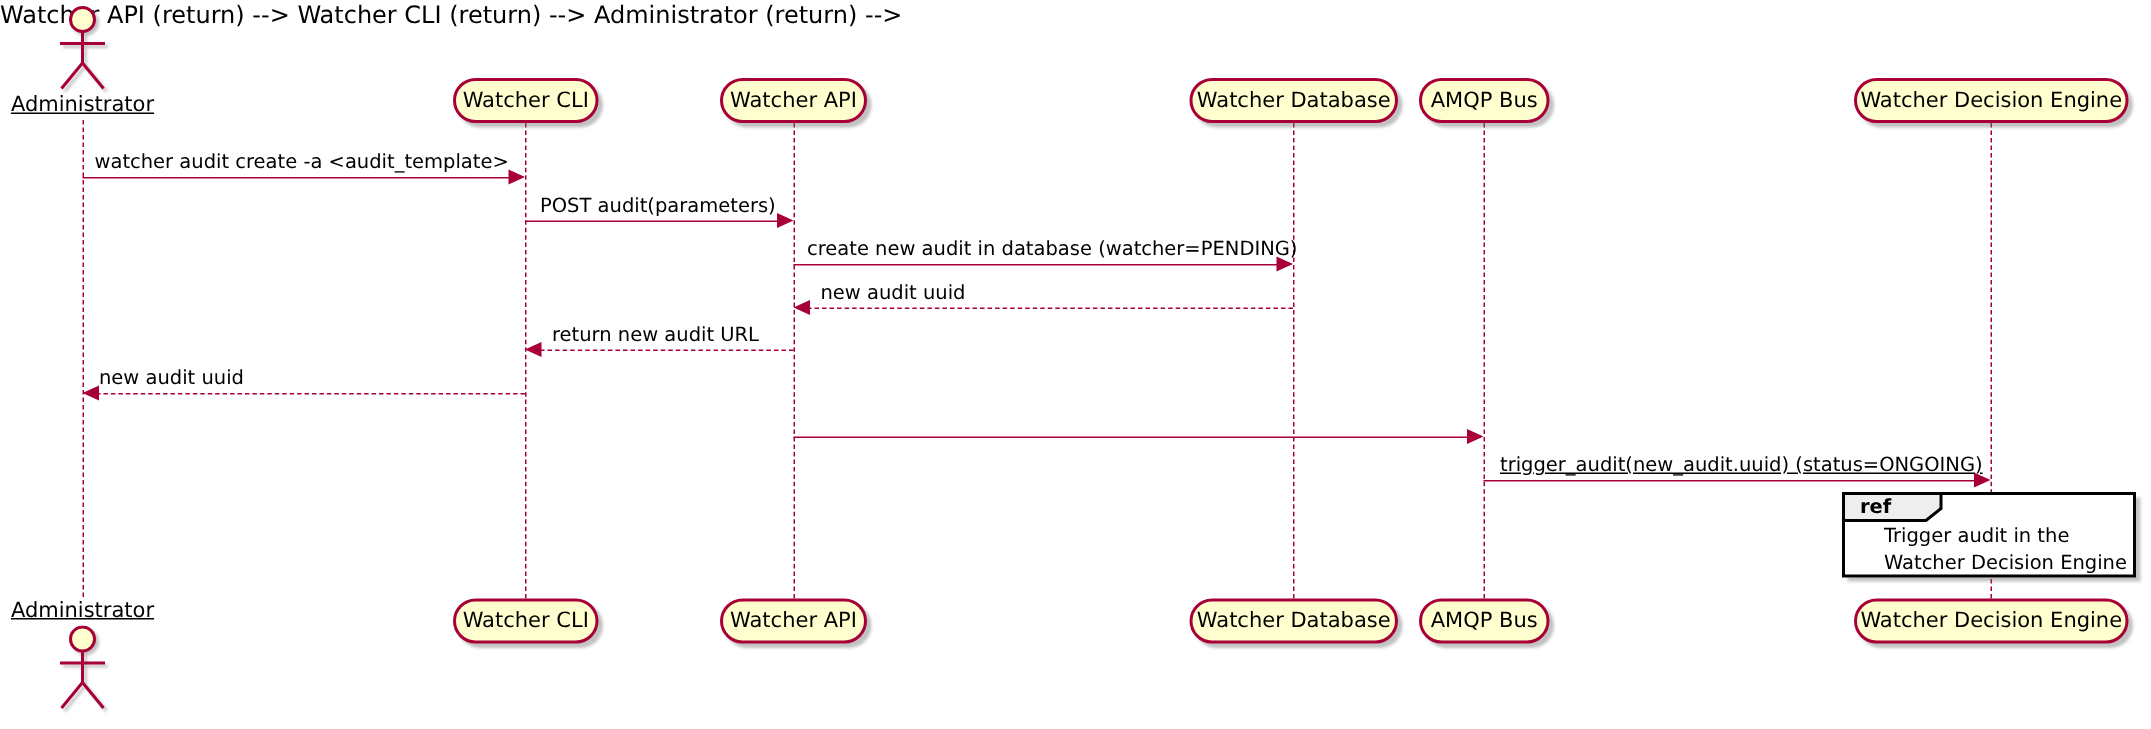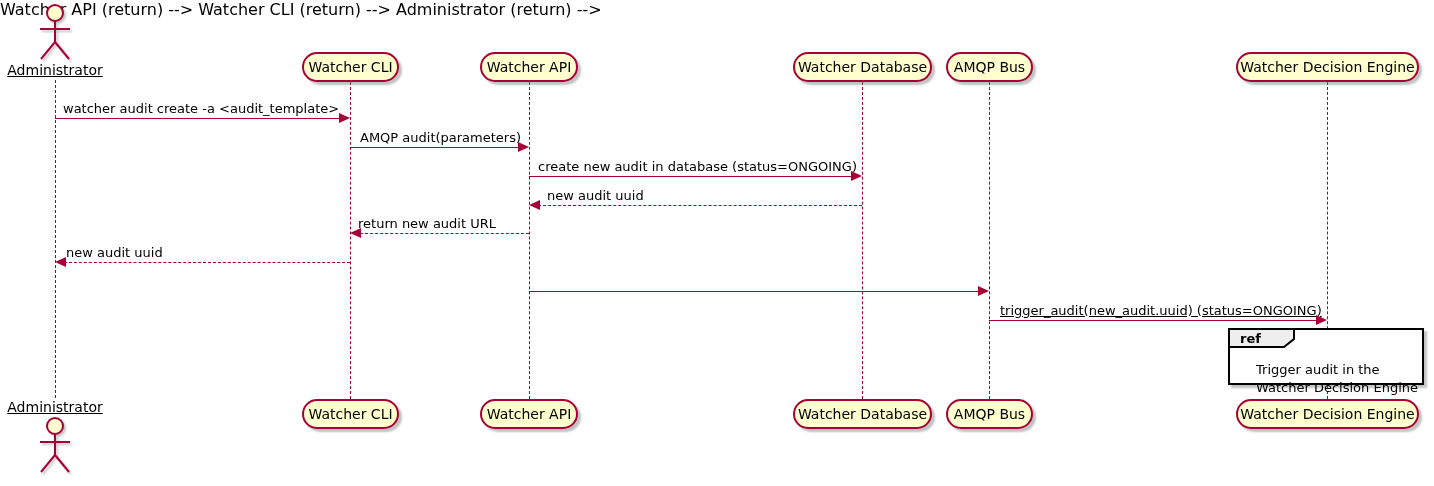--- a/index.html
+++ b/index.html
@@ -43,21 +43,20 @@
     box-sizing:border-box; background:#ffffff; border:2px solid #000000;
     box-shadow:3px 3px 2px rgba(120,120,120,0.45); z-index:3;padding-left:22px;
   }
   .ref-tab { position:absolute; left:-2px; top:-2px; }
   .ref-tab-text {
     position:absolute; left:10px; top:1px; font-size:13px; font-weight:bold;
   }
   .ref-body {
     position:absolute; left:26px; top:19px; font-size:13px; line-height:18px;
     white-space:nowrap;
-    margin-top:12px;
   }
   .z3 { z-index:3;border-radius:15px; }
 </style>
 </head>
 <body>
 
 <div class="canvas">
 
   
   <div class="lifeline" style="left:55px; top:80px; height:318px;"></div>
@@ -83,36 +82,36 @@
   <div class="participant z3" style="left:793px; top:52px; width:139px;">Watcher Database</div>
   <div class="participant z3" style="left:946px; top:52px; width:87px;">AMQP Bus</div>
   <div class="participant z3" style="left:1236px; top:52px; width:183px;">Watcher Decision Engine</div>
 
   
   <div class="msg-label" style="left:63px; top:101px;text-align:right;">watcher audit create -a &lt;audit_template&gt;</div>
   <div class="msg-line-solid" style="left:55px; top:118px; width:287px;"></div>
   <div class="ah-r" style="left:339px; top:113px;"></div>
 
   
-  <div class="msg-label" style="left:360px; top:130px;">AMQP audit(parameters)</div>
+  <div class="msg-label" style="left:360px; top:130px;">POST audit(parameters)</div>
   <div class="msg-line-solid" style="left:350px; top:147px; width:170px;"></div>
   <div class="ah-r" style="left:518px; top:142px;"></div>
 
   
-  <div class="msg-label" style="left:538px; top:159px;">create new audit in database (status=ONGOING)</div>
+  <div class="msg-label" style="left:538px; top:159px;">create new audit in database (watcher=PENDING)</div>
   <div class="msg-line-solid" style="left:529px; top:176px; width:324px;"></div>
   <div class="ah-r" style="left:851px; top:171px;"></div>
 
    Watcher API (return) --&gt;
   <div class="msg-label" style="left:547px; top:188px;">new audit uuid</div>
   <div class="msg-line-dashed" style="left:538px; top:205px; width:324px;"></div>
   <div class="ah-l" style="left:529px; top:200px;"></div>
 
    Watcher CLI (return) --&gt;
-  <div class="msg-label" style="left:358px; top:216px;">return new audit URL</div>
+  <div class="msg-label" style="left:368px; top:216px;">return new audit URL</div>
   <div class="msg-line-dashed" style="left:360px; top:233px; width:169px;"></div>
   <div class="ah-l" style="left:350px; top:228px;"></div>
 
    Administrator (return) --&gt;
   <div class="msg-label" style="left:66px; top:245px;">new audit uuid</div>
   <div class="msg-line-dashed" style="left:64px; top:262px; width:286px;"></div>
   <div class="ah-l" style="left:55px; top:257px;"></div>
 
   
   <div class="msg-line-solid" style="left:529px; top:291px; width:450px;"></div>

